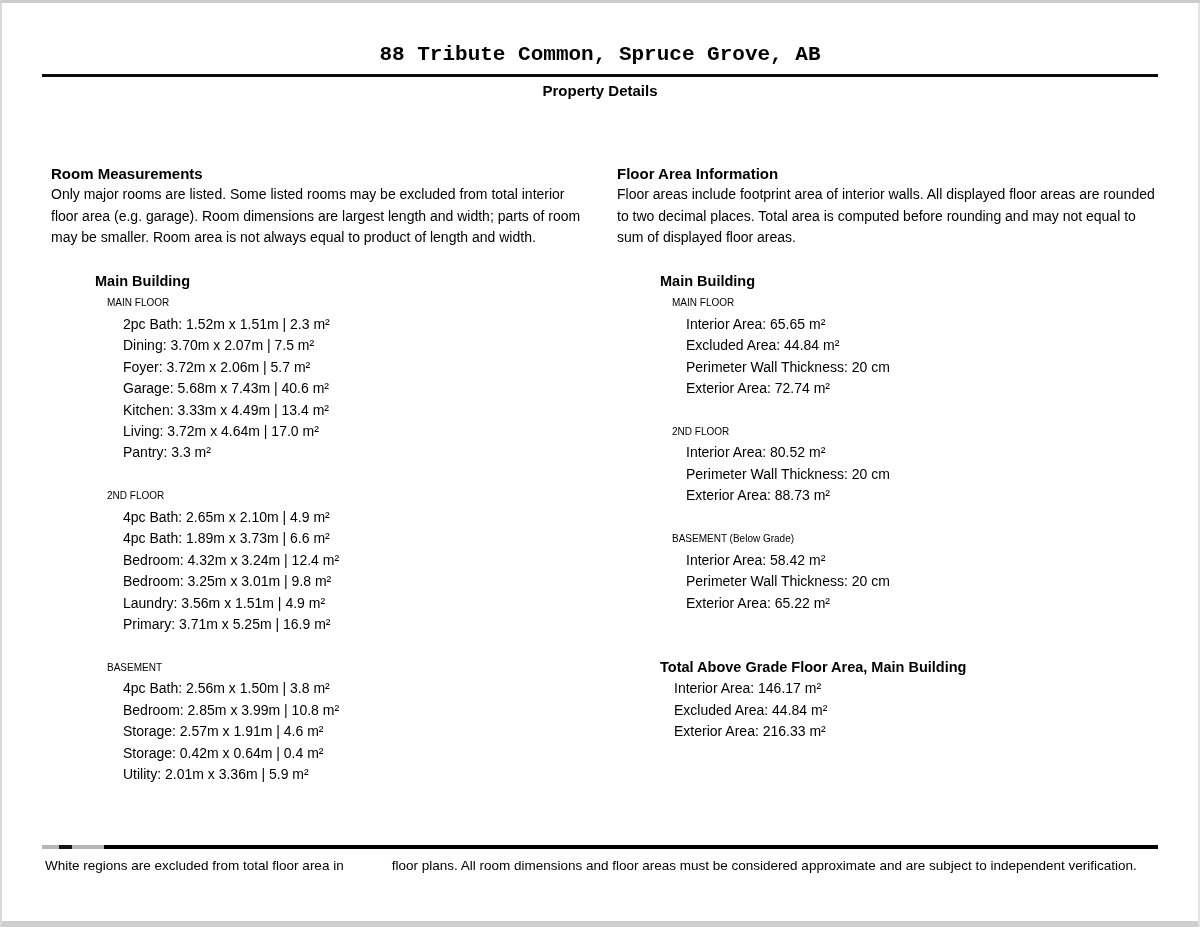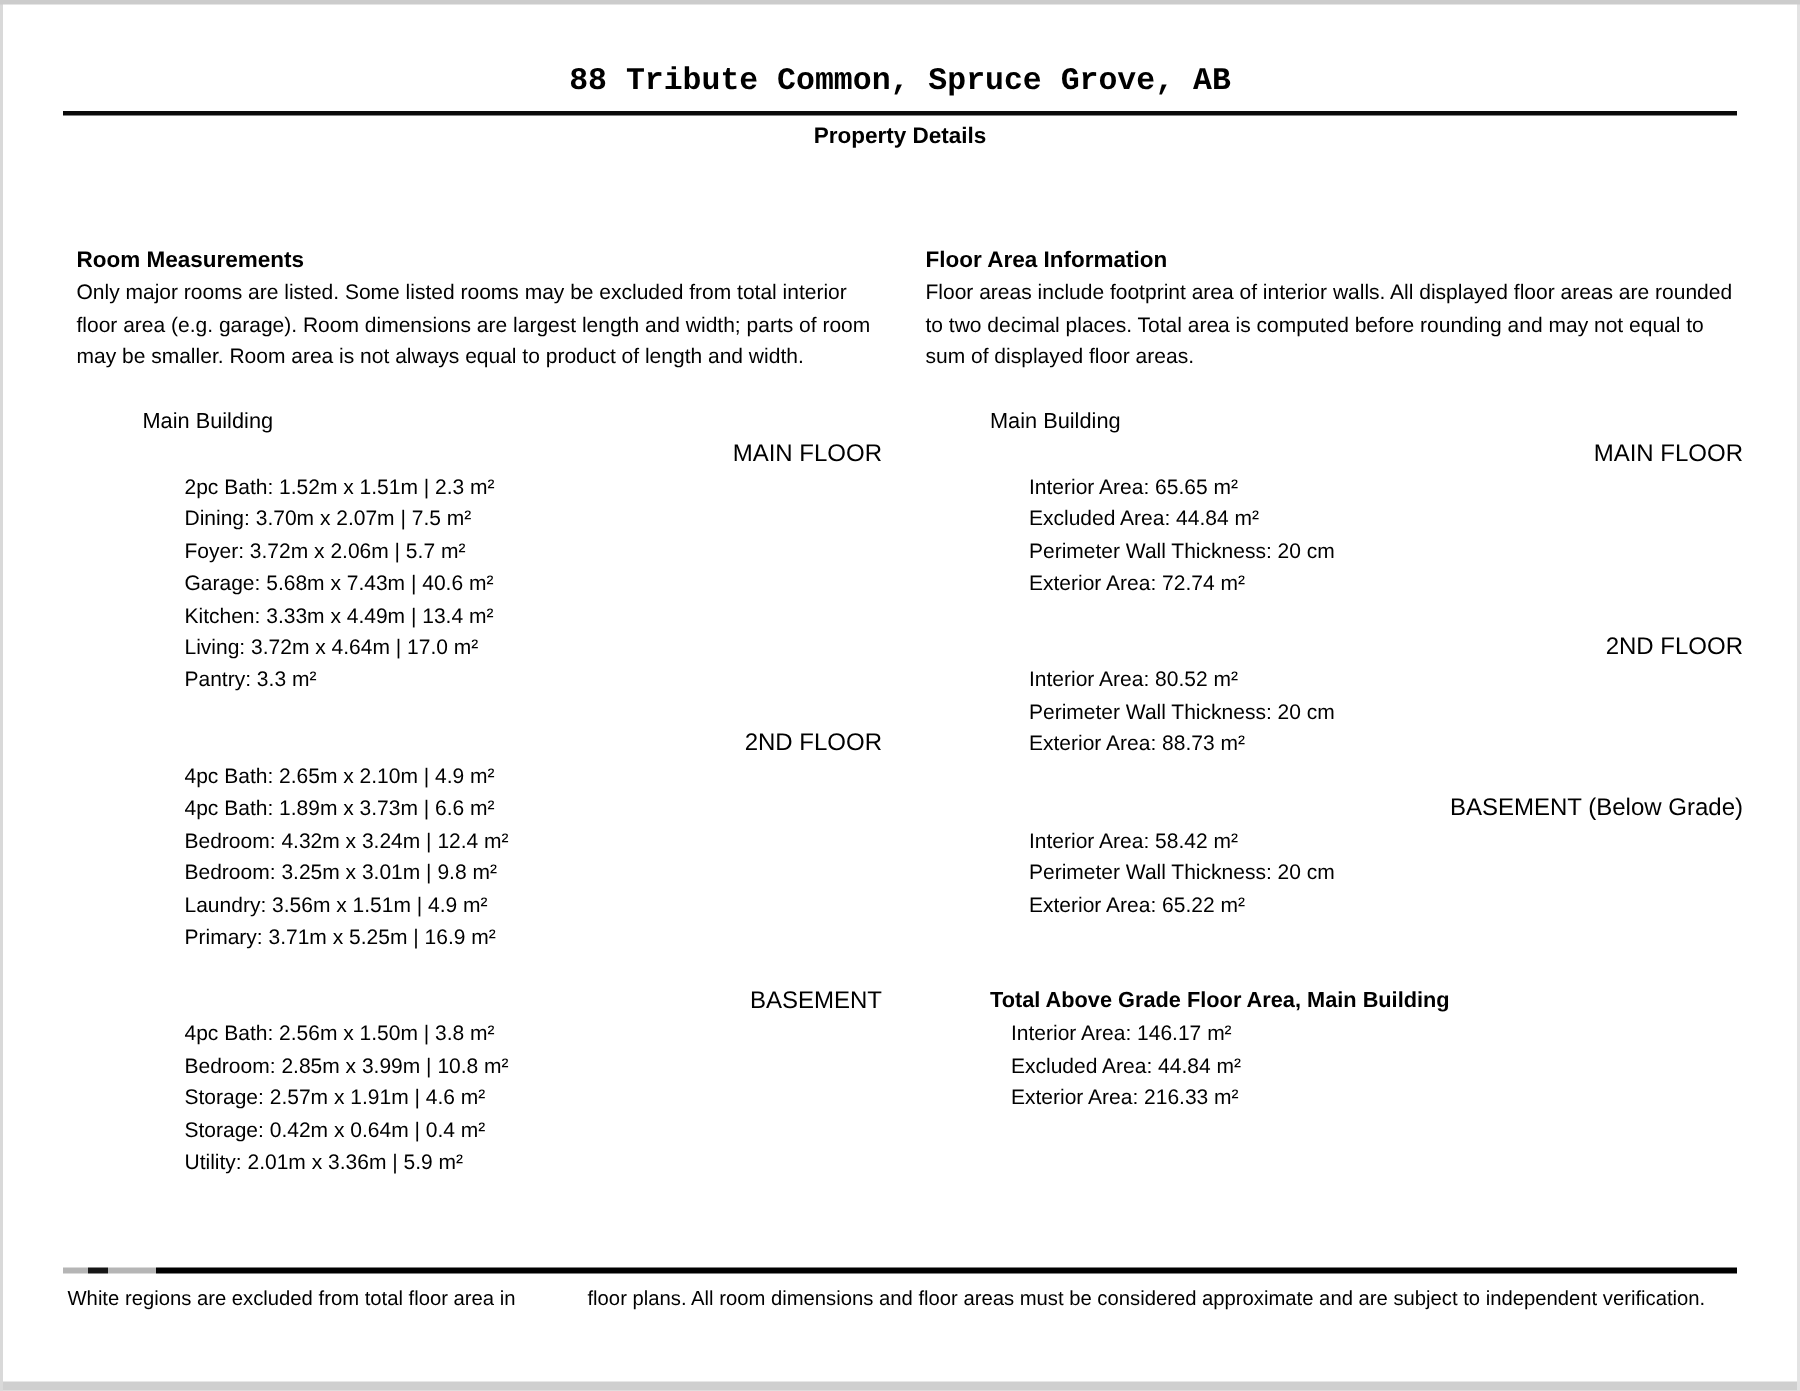--- a/index.html
+++ b/index.html
@@ -32,25 +32,25 @@
   .col-left  { left: 51px;  width: 537px; }
   .col-right { left: 617px; width: 545px; }
 
   .col h3 { font-size: 15px; font-weight: bold; line-height: 21.45px; }
   .col .intro { font-size: 14px; line-height: 21.45px; }
 
   .building { margin-top: 22px; }
   .col-left  .building { margin-left: 44px; }
   .col-right .building { margin-left: 43px; }
 
-  .building-name { font-size: 14.5px; font-weight: normal; line-height: 21.45px; }
+  .building-name { font-size: 14.5px; font-weight: bold; line-height: 21.45px; }
 
   .floor { margin-top: 0; }
   .floor + .floor { margin-top: 21.45px; }
-  .floor-name { font-size: 16px; line-height: 21.45px; margin-left: 12px; text-align: right; }
+  .floor-name { font-size: 10px; line-height: 21.45px; margin-left: 12px; }
 
   ul.lines { list-style: none; }
   .col-left  ul.lines { margin-left: 28px; }
   .col-right ul.lines { margin-left: 26px; }
   ul.lines li { line-height: 21.45px; white-space: nowrap; }
 
   .total-block { margin-top: 43px; margin-left: 43px; }
   .total-heading { font-size: 14.5px; font-weight: bold; line-height: 21.45px; }
   .total-block ul.lines { margin-left: 14px; }
 

